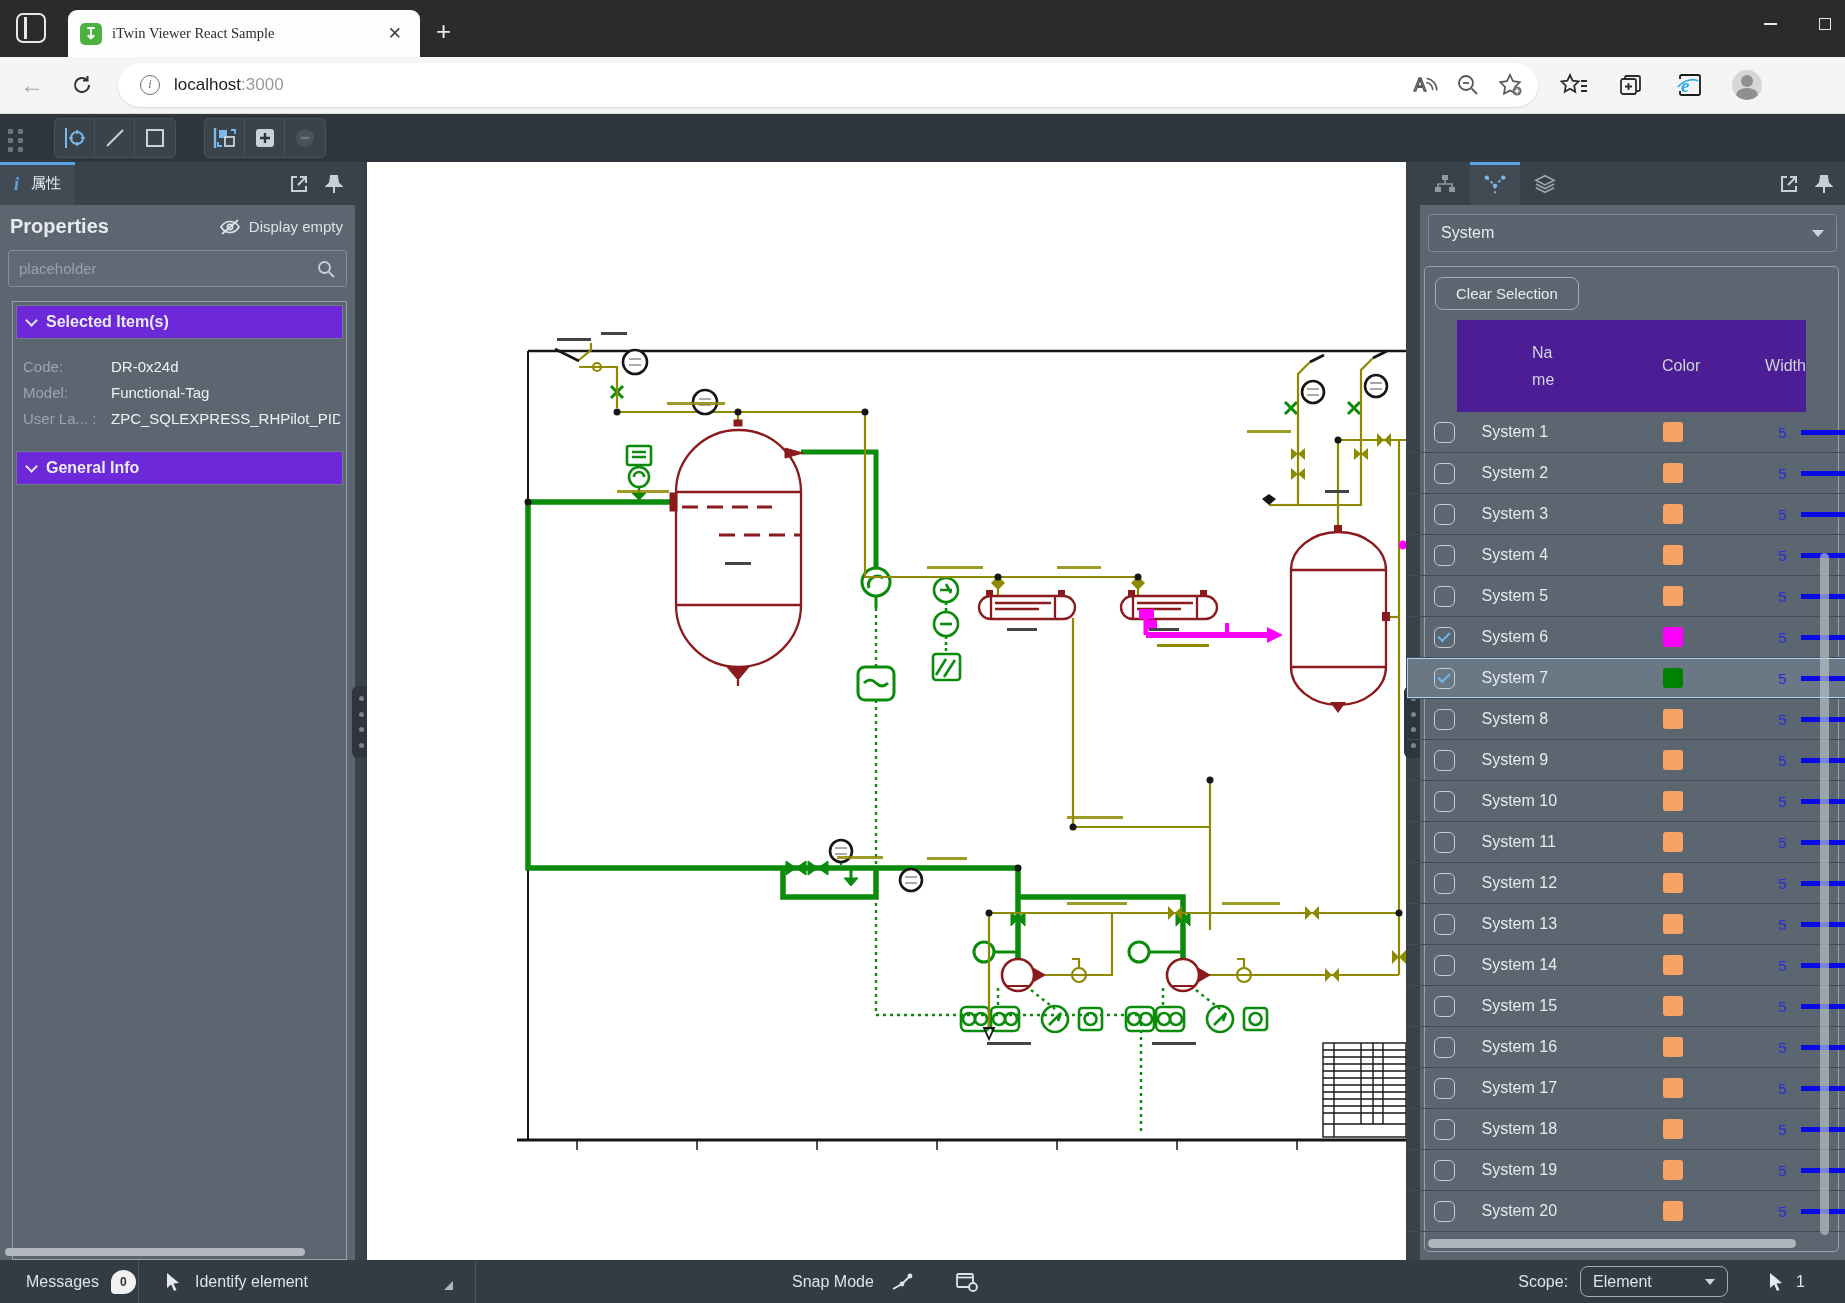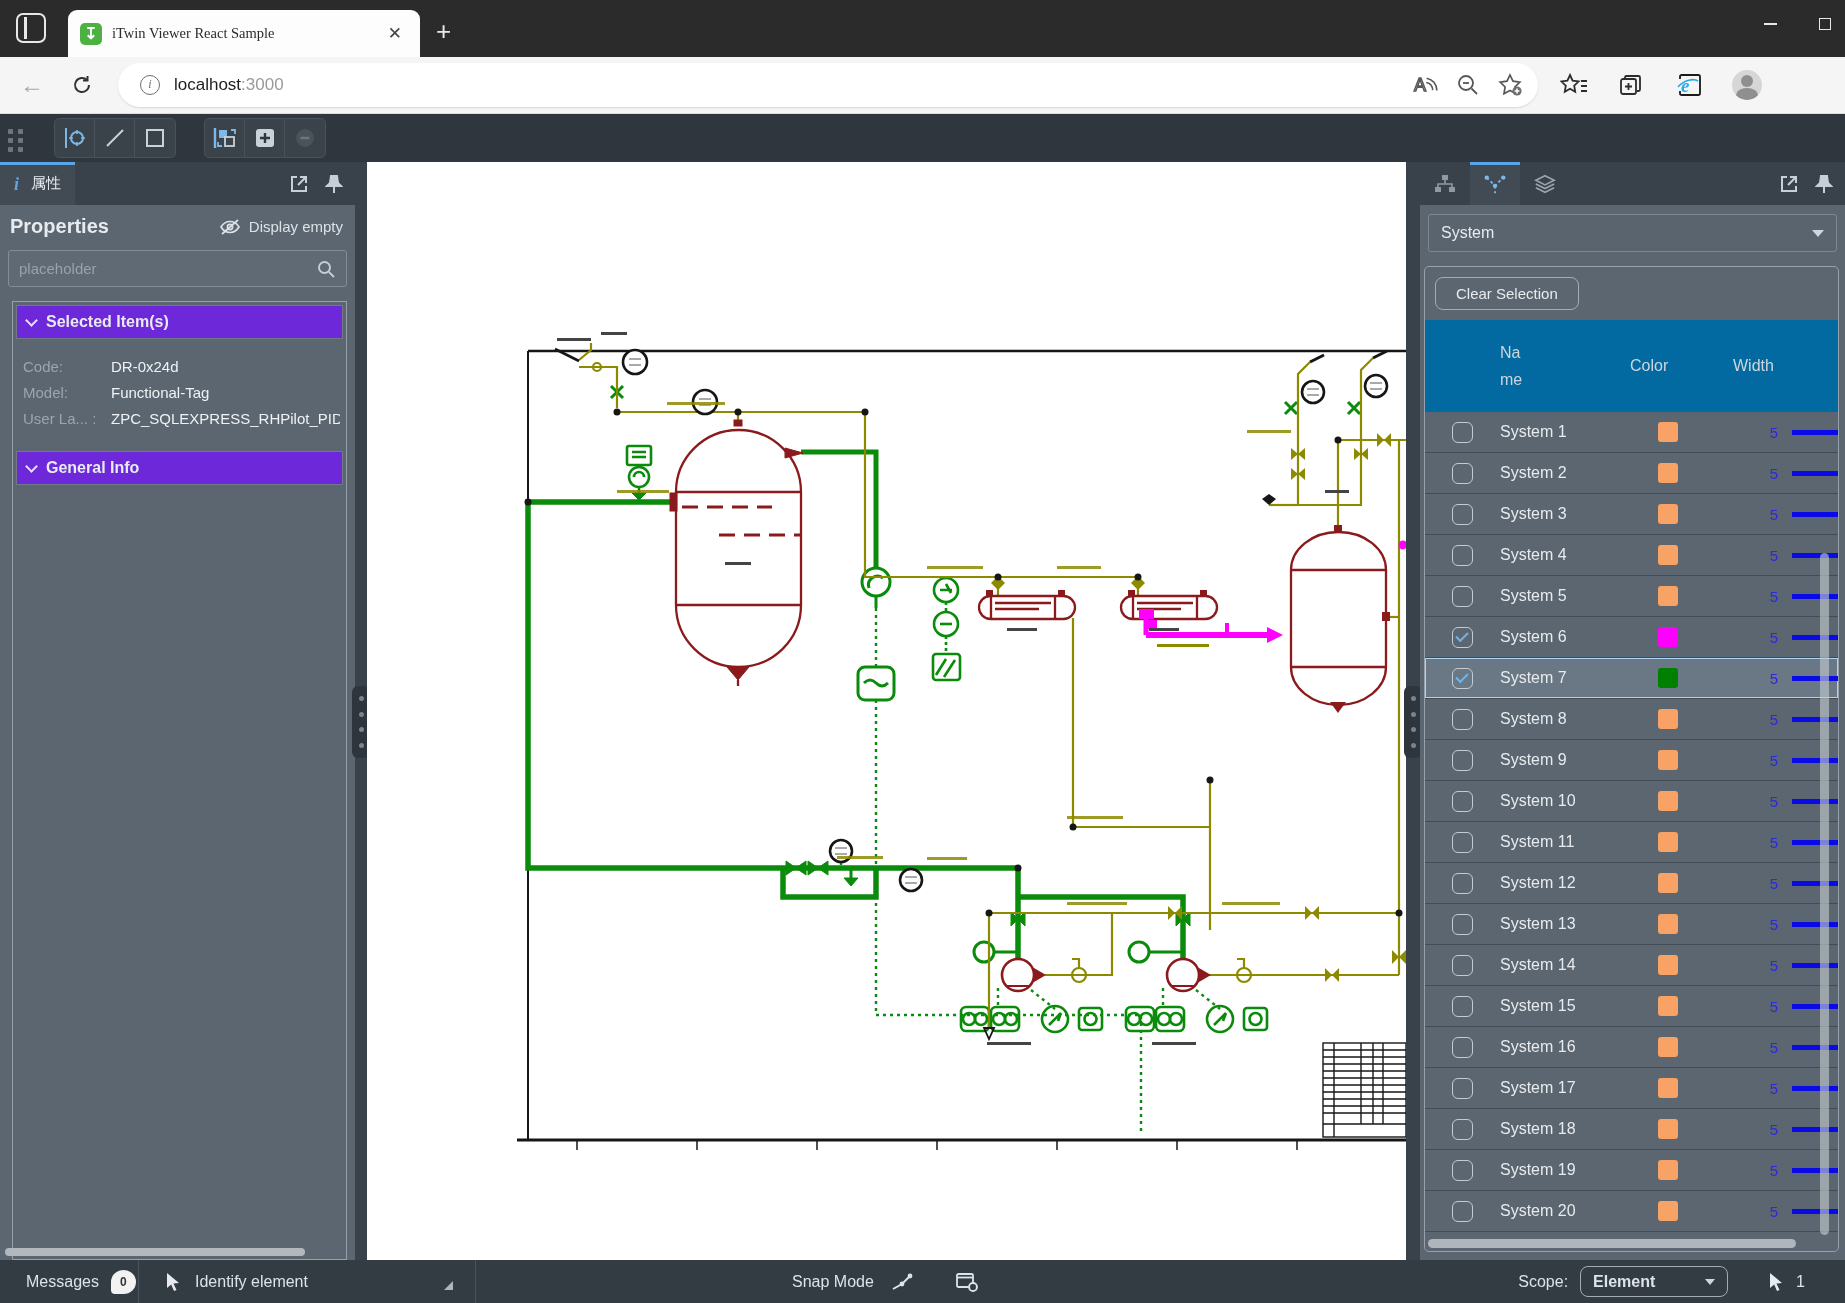--- a/index.html
+++ b/index.html
@@ -84,24 +84,24 @@
   .grip4 i { width:5px; height:5px; border-radius:50%; background:#7a838c; }
 
   .viewer { flex:1; background:#fff; min-width:0; position:relative; overflow:hidden; }
   .viewer svg { display:block; }
 
   
   .sel-wrap { margin:9px 8px 0 8px; height:38px; border:1px solid #7c8791; border-radius:3px;
     display:flex; align-items:center; padding:0 12px; background:#59646e; font-size:16px; }
   .sel-caret { margin-left:auto; width:0; height:0; border-left:6px solid transparent; border-right:6px solid transparent; border-top:7px solid #cfd6dd; }
   .rp-box { margin:14px 6px 8px 4px; border:1px solid #97a1ab; border-radius:5px; flex:1; min-height:0;
-    display:flex; flex-direction:column; position:relative; padding-bottom:8px; }
+    display:flex; flex-direction:column; position:relative; padding-bottom:8px;align-items:center; }
   .clear-btn { margin:10px 0 0 10px; align-self:flex-start; border:1px solid #a2acb5; border-radius:8px;
     padding:7px 20px; font-size:15px; color:#e7ebef; background:transparent; font-family:inherit; }
-  .thead { margin-top:10px; background:#0369a1; display:flex; align-items:center; height:92px;
+  .thead { margin-top:10px; background:#4c1d95; display:flex; align-items:center; height:92px;
     font-size:16px; color:#ced6dd; flex:0 0 auto; }
   .th-name { width:30px; margin-left:75px; word-break:break-all; line-height:1.7; }
   .th-color { width:60px; margin-left:100px; }
   .th-width { margin-left:43px; }
   .rows { flex:1; min-height:0; overflow:hidden; position:relative; }
   .srow { height:41px; display:flex; align-items:center; border-bottom:1px solid #434c55; position:relative; }
   .srow.selected { background:#6a7784; box-shadow:inset 0 0 0 1px #a9d3f2; }
   .cb { width:21px; height:21px; border:1.5px solid #c3ccd4; border-radius:6px; margin-left:27px; position:relative; flex:0 0 auto; }
   .cb.checked:before { content:""; position:absolute; left:3px; top:4px; width:10px; height:5px;
     border-left:2.5px solid #6fb3e8; border-bottom:2.5px solid #6fb3e8; transform:rotate(-45deg); }
@@ -116,21 +116,21 @@
   .statusbar { height:43px; background:#333b43; color:#dde3e8; display:flex; align-items:center; font-size:16px; flex:0 0 auto; position:relative; }
   .sb-div { width:1px; height:43px; background:#4a545e; }
   .msg-badge { width:25px; height:24px; background:#f2f2f2; border-radius:50% 50% 50% 4px; color:#333;
     font-size:12px; font-weight:bold; display:flex; align-items:center; justify-content:center; margin-left:12px; }
   .sb-left { display:flex; align-items:center; padding-left:26px; width:138px; }
   .sb-identify { display:flex; align-items:center; gap:14px; padding-left:26px; width:336px; position:relative; }
   .resize-tri { position:absolute; right:22px; bottom:2px; width:0; height:0; border-left:9px solid transparent; border-bottom:9px solid #aeb5bb; }
   .sb-center { display:flex; align-items:center; gap:16px; margin-left:316px; }
   .sb-right { margin-left:auto; display:flex; align-items:center; gap:12px; padding-right:40px; }
   .scope-dd { border:1px solid #a2acb5; border-radius:8px; height:31px; display:flex; align-items:center;
-    gap:30px; padding:0 12px; min-width:148px;font-weight:bold; }
+    gap:30px; padding:0 12px; min-width:148px; }
   .scope-caret { width:0; height:0; border-left:5px solid transparent; border-right:5px solid transparent; border-top:6px solid #cfd6dd; margin-left:auto; }
 </style>
 </head>
 <body>
 
 <div class="window">
 
   <div class="tabstrip">
     <div class="tabswitch"></div>
     <div class="tab">

